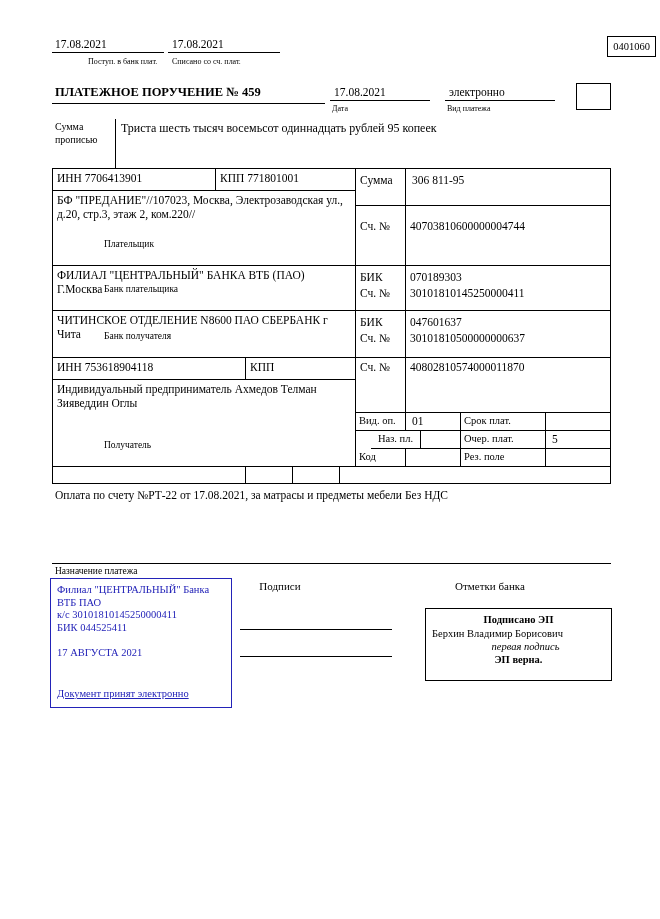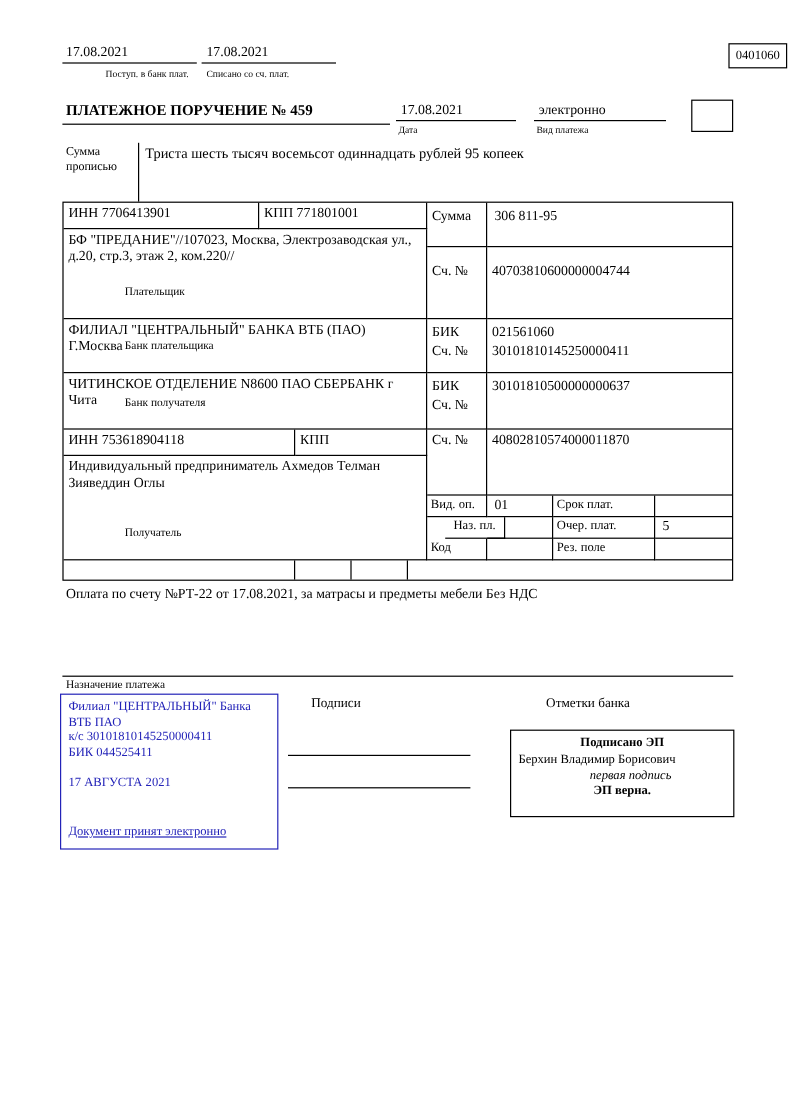--- a/index.html
+++ b/index.html
@@ -94,29 +94,30 @@
     <div class="cell cb" style="left:353px; top:0; width:204px; height:37px; padding:5px 6px;">306 811-95</div>
 
     <div class="cell br cb" style="left:303px; top:37px; width:50px; height:60px; padding-top:14px;">Сч. №</div>
     <div class="cell cb" style="left:353px; top:37px; width:204px; height:60px; padding-top:14px;">40703810600000004744</div>
 
     <div class="cell br cb stack" style="left:303px; top:97px; width:50px; height:45px;">
       <div>БИК</div>
       <div>Сч. №</div>
     </div>
     <div class="cell cb stack" style="left:353px; top:97px; width:204px; height:45px;">
-      <div>021561060</div>
+      <div>070189303</div>
       <div>30101810145250000411</div>
     </div>
 
     <div class="cell br cb stack" style="left:303px; top:142px; width:50px; height:47px;">
       <div>БИК</div>
       <div>Сч. №</div>
     </div>
     <div class="cell cb stack" style="left:353px; top:142px; width:204px; height:47px;">
+      <div>047601637</div>
       <div>30101810500000000637</div>
     </div>
 
     <div class="cell br cb" style="left:303px; top:189px; width:50px; height:55px;">Сч. №</div>
     <div class="cell cb" style="left:353px; top:189px; width:204px; height:55px;">40802810574000011870</div>
 
     <div class="cell br cb" style="left:303px; top:244px; width:50px; height:18px; font-size:10.5px; padding:2px 3px;">Вид. оп.</div>
     <div class="cell br cb" style="left:353px; top:244px; width:55px; height:18px; padding:2px 6px;">01</div>
     <div class="cell br cb" style="left:408px; top:244px; width:85px; height:18px; font-size:10.5px; padding:2px 3px;">Срок плат.</div>
     <div class="cell cb" style="left:493px; top:244px; width:64px; height:18px;"></div>

